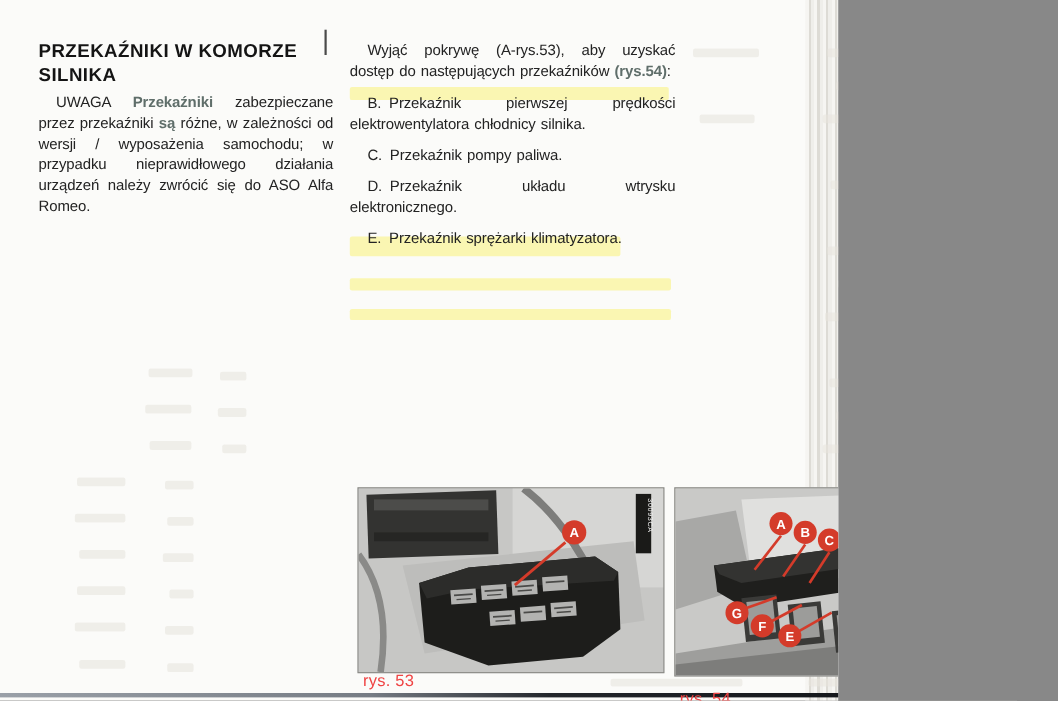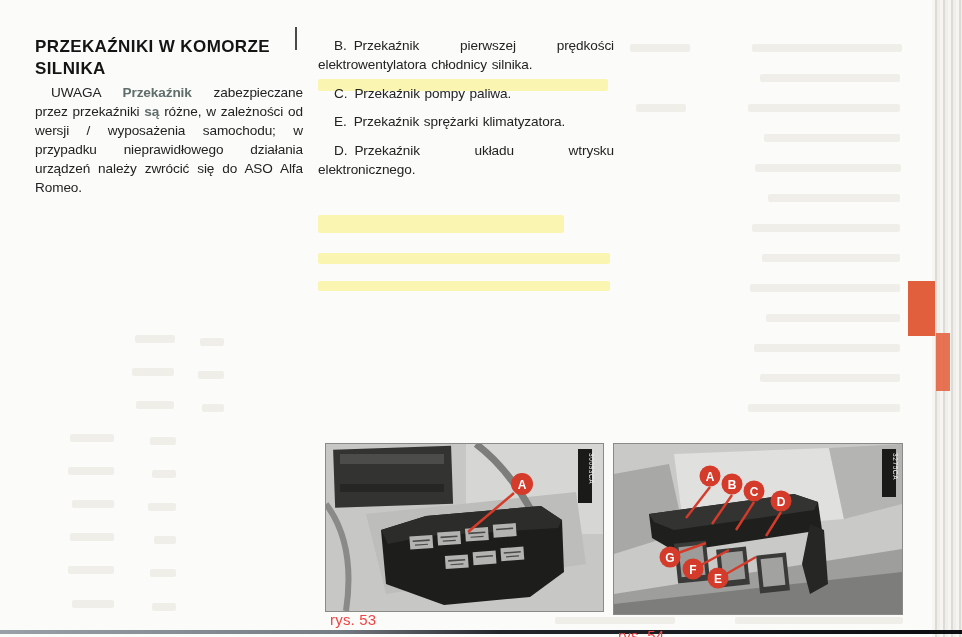--- a/index.html
+++ b/index.html
@@ -1,16 +1,16 @@
 <!DOCTYPE html>
 <html><head>
 <meta charset="utf-8">
 <style>
   html,body{margin:0;padding:0;background:#888;}
-  .page{position:relative;width:962px;height:637px;background:#fbfbf9;overflow:hidden;
+  .page{position:relative;width:762px;height:637px;background:#fbfbf9;overflow:hidden;
         font-family:"Liberation Sans","DejaVu Sans",sans-serif;color:#1b1b1b;}
   
   .left-edge{position:absolute;left:0;top:0;width:26px;height:637px;
      background:linear-gradient(to right,#ececе8,#f6f5f2 40%,rgba(255,255,255,0)) ,linear-gradient(to right,#ededea,#f7f6f3 45%,rgba(255,255,255,0));}
   .right-stack{position:absolute;right:0;top:0;width:30px;height:637px;
      background:repeating-linear-gradient(to right,#f6f5f2 0 3px,#dddbd5 3px 5px,#efeeea 5px 8px);}
   .bottom-rule{position:absolute;left:0;top:630px;width:962px;height:4px;
      background:linear-gradient(to right,#9aa0a8 0%,#767c84 35%,#23262b 52%,#0b0d10 100%);}
   .tab1{position:absolute;background:#e25f3e;}
   .tab2{position:absolute;background:#e56747;opacity:.92;}
@@ -91,28 +91,29 @@
   </div>
 
   <div class="hl" style="left:318px;top:79px;width:290px;height:12px;"></div>
   <div class="hl" style="left:318px;top:215px;width:246px;height:18px;"></div>
   <div class="hl" style="left:318px;top:253px;width:292px;height:11px;"></div>
   <div class="hl" style="left:318px;top:281px;width:292px;height:10px;"></div>
 
   <div class="heading">PRZEKAŹNIKI W KOMORZE SILNIKA</div>
 
   <div class="col left-col">
-    <p><span>UWAGA </span><span class="ink">Przekaźnik</span><span> zabezpieczane przez przekaźniki </span><span class="ink">są</span><span> różne, w zależności od wersji / wyposażenia samochodu; w przypadku nieprawidłowego działania urządzeń należy zwrócić się do ASO Alfa Romeo.</span></p>
+    <p><span>UWAGA </span><span class="ink">Przekaźniki</span><span> zabezpieczane przez przekaźniki </span><span class="ink">są</span><span> różne, w zależności od wersji / wyposażenia samochodu; w przypadku nieprawidłowego działania urządzeń należy zwrócić się do ASO Alfa Romeo.</span></p>
   </div>
 
   <div class="col right-col">
+    <p><span>Wyjąć pokrywę (A-rys.53), aby uzyskać dostęp do następujących przekaźników </span><span class="ink">(rys.54)</span><span>:</span></p>
     <p><span class="item-letter">B.</span><span><span>Przekaźnik pierwszej prędkości elektrowentylatora chłodnicy silnika.</span></span></p>
     <p><span class="item-letter">C.</span><span><span>Przekaźnik pompy paliwa.</span></span></p>
+    <p><span class="item-letter">D.</span><span><span>Przekaźnik układu wtrysku elektronicznego.</span></span></p>
     <p><span class="item-letter">E.</span><span><span>Przekaźnik sprężarki klimatyzatora.</span></span></p>
-    <p><span class="item-letter">D.</span><span><span>Przekaźnik układu wtrysku elektronicznego.</span></span></p>
   </div>
 
   <div class="figure" style="left:325px;top:443px;width:277px;height:167px;">
     <svg width="277" height="167" viewBox="0 0 277 167">
       <rect x="0" y="0" width="277" height="167" fill="#c7c7c5"></rect>
       <rect x="140" y="0" width="137" height="90" fill="#d6d6d4"></rect>
       <polygon points="40,70 250,48 260,120 60,150" fill="#bdbdbb"></polygon>
       <rect x="8" y="4" width="118" height="58" fill="#333331" transform="rotate(-2 60 30)"></rect>
       <rect x="14" y="10" width="104" height="10" fill="#4c4c4a"></rect>
       <rect x="14" y="40" width="104" height="8" fill="#262624"></rect>

